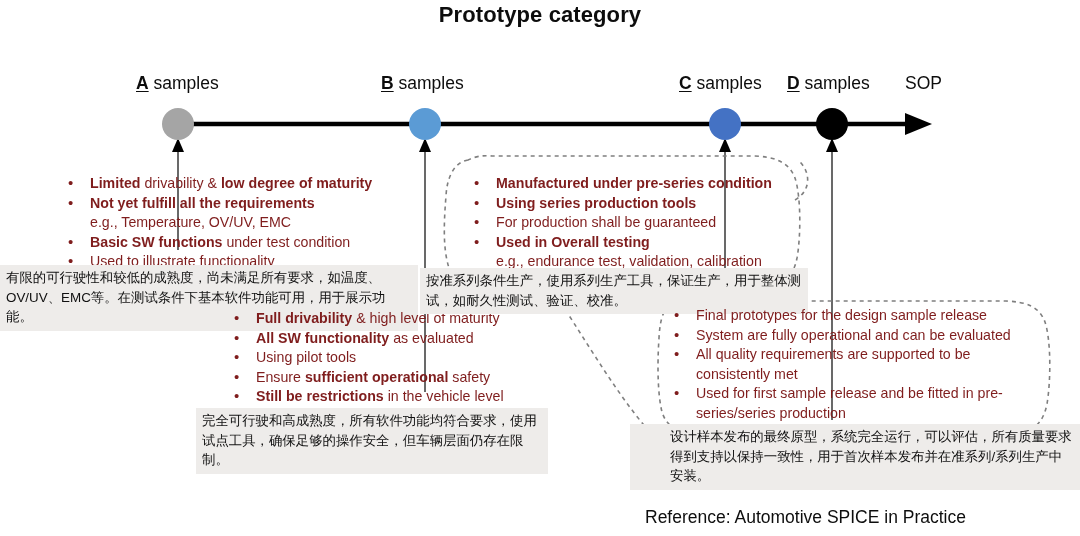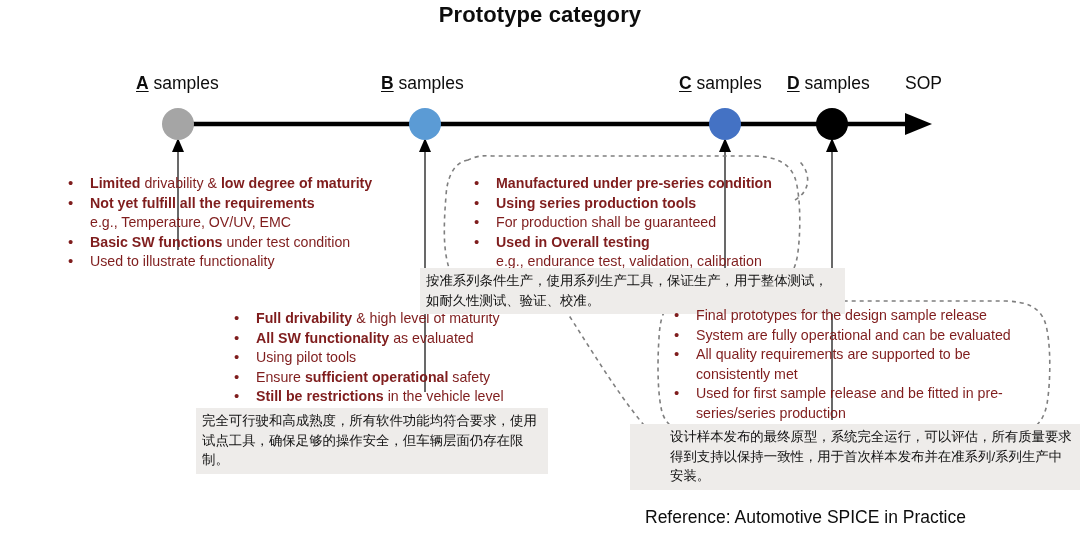--- a/index.html
+++ b/index.html
@@ -144,20 +144,21 @@
 
   <div class="block" style="left:62px; top:174px;">
     <ul class="bullets">
         <li class="has-dot"><b>Limited</b><span> drivability &amp; </span><b>low degree of maturity</b></li>
         <li class="has-dot"><b>Not yet fulfill all the requirements</b></li>
         <li class="sub"><span>e.g., Temperature, OV/UV, EMC</span></li>
         <li class="has-dot"><b>Basic SW functions</b><span> under test condition</span></li>
         <li class="has-dot"><span>Used to illustrate functionality</span></li>
       </ul>
   </div>
+  <div class="cn" style="left:0px; top:265px; width:418px;">有限的可行驶性和较低的成熟度，尚未满足所有要求，如温度、OV/UV、EMC等。在测试条件下基本软件功能可用，用于展示功能。</div>
 
   <div class="block" style="left:228px; top:309px;">
     <ul class="bullets">
         <li class="has-dot"><b>Full drivability</b><span> &amp; high level of maturity</span></li>
         <li class="has-dot"><b>All SW functionality</b><span> as evaluated</span></li>
         <li class="has-dot"><span>Using pilot tools</span></li>
         <li class="has-dot"><span>Ensure </span><b>sufficient operational</b><span> safety</span></li>
         <li class="has-dot"><b>Still be restrictions</b><span> in the vehicle level</span></li>
       </ul>
   </div>
@@ -165,21 +166,21 @@
 
   <div class="block" style="left:468px; top:174px;">
     <ul class="bullets">
         <li class="has-dot"><b>Manufactured under pre-series condition</b></li>
         <li class="has-dot"><b>Using series production tools</b></li>
         <li class="has-dot"><span>For production shall be guaranteed</span></li>
         <li class="has-dot"><b>Used in Overall testing</b></li>
         <li class="sub"><span>e.g., endurance test, validation, calibration</span></li>
       </ul>
   </div>
-  <div class="cn" style="left:420px; top:268px; width:425px;">按准系列条件生产，使用系列生产工具，保证生产，用于整体测试，如耐久性测试、验证、校准。</div>
+  <div class="cn" style="left:420px; top:268px; width:388px;">按准系列条件生产，使用系列生产工具，保证生产，用于整体测试，如耐久性测试、验证、校准。</div>
 
   <div class="block" style="left:668px; top:306px;">
     <ul class="bullets">
         <li class="has-dot"><span>Final prototypes for the design sample release</span></li>
         <li class="has-dot"><span>System are fully operational and can be evaluated</span></li>
         <li class="has-dot"><span>All quality requirements are supported to be</span></li>
         <li class="sub"><span>consistently met</span></li>
         <li class="has-dot"><span>Used for first sample release and be fitted in pre-</span></li>
         <li class="sub"><span>series/series production</span></li>
       </ul>

